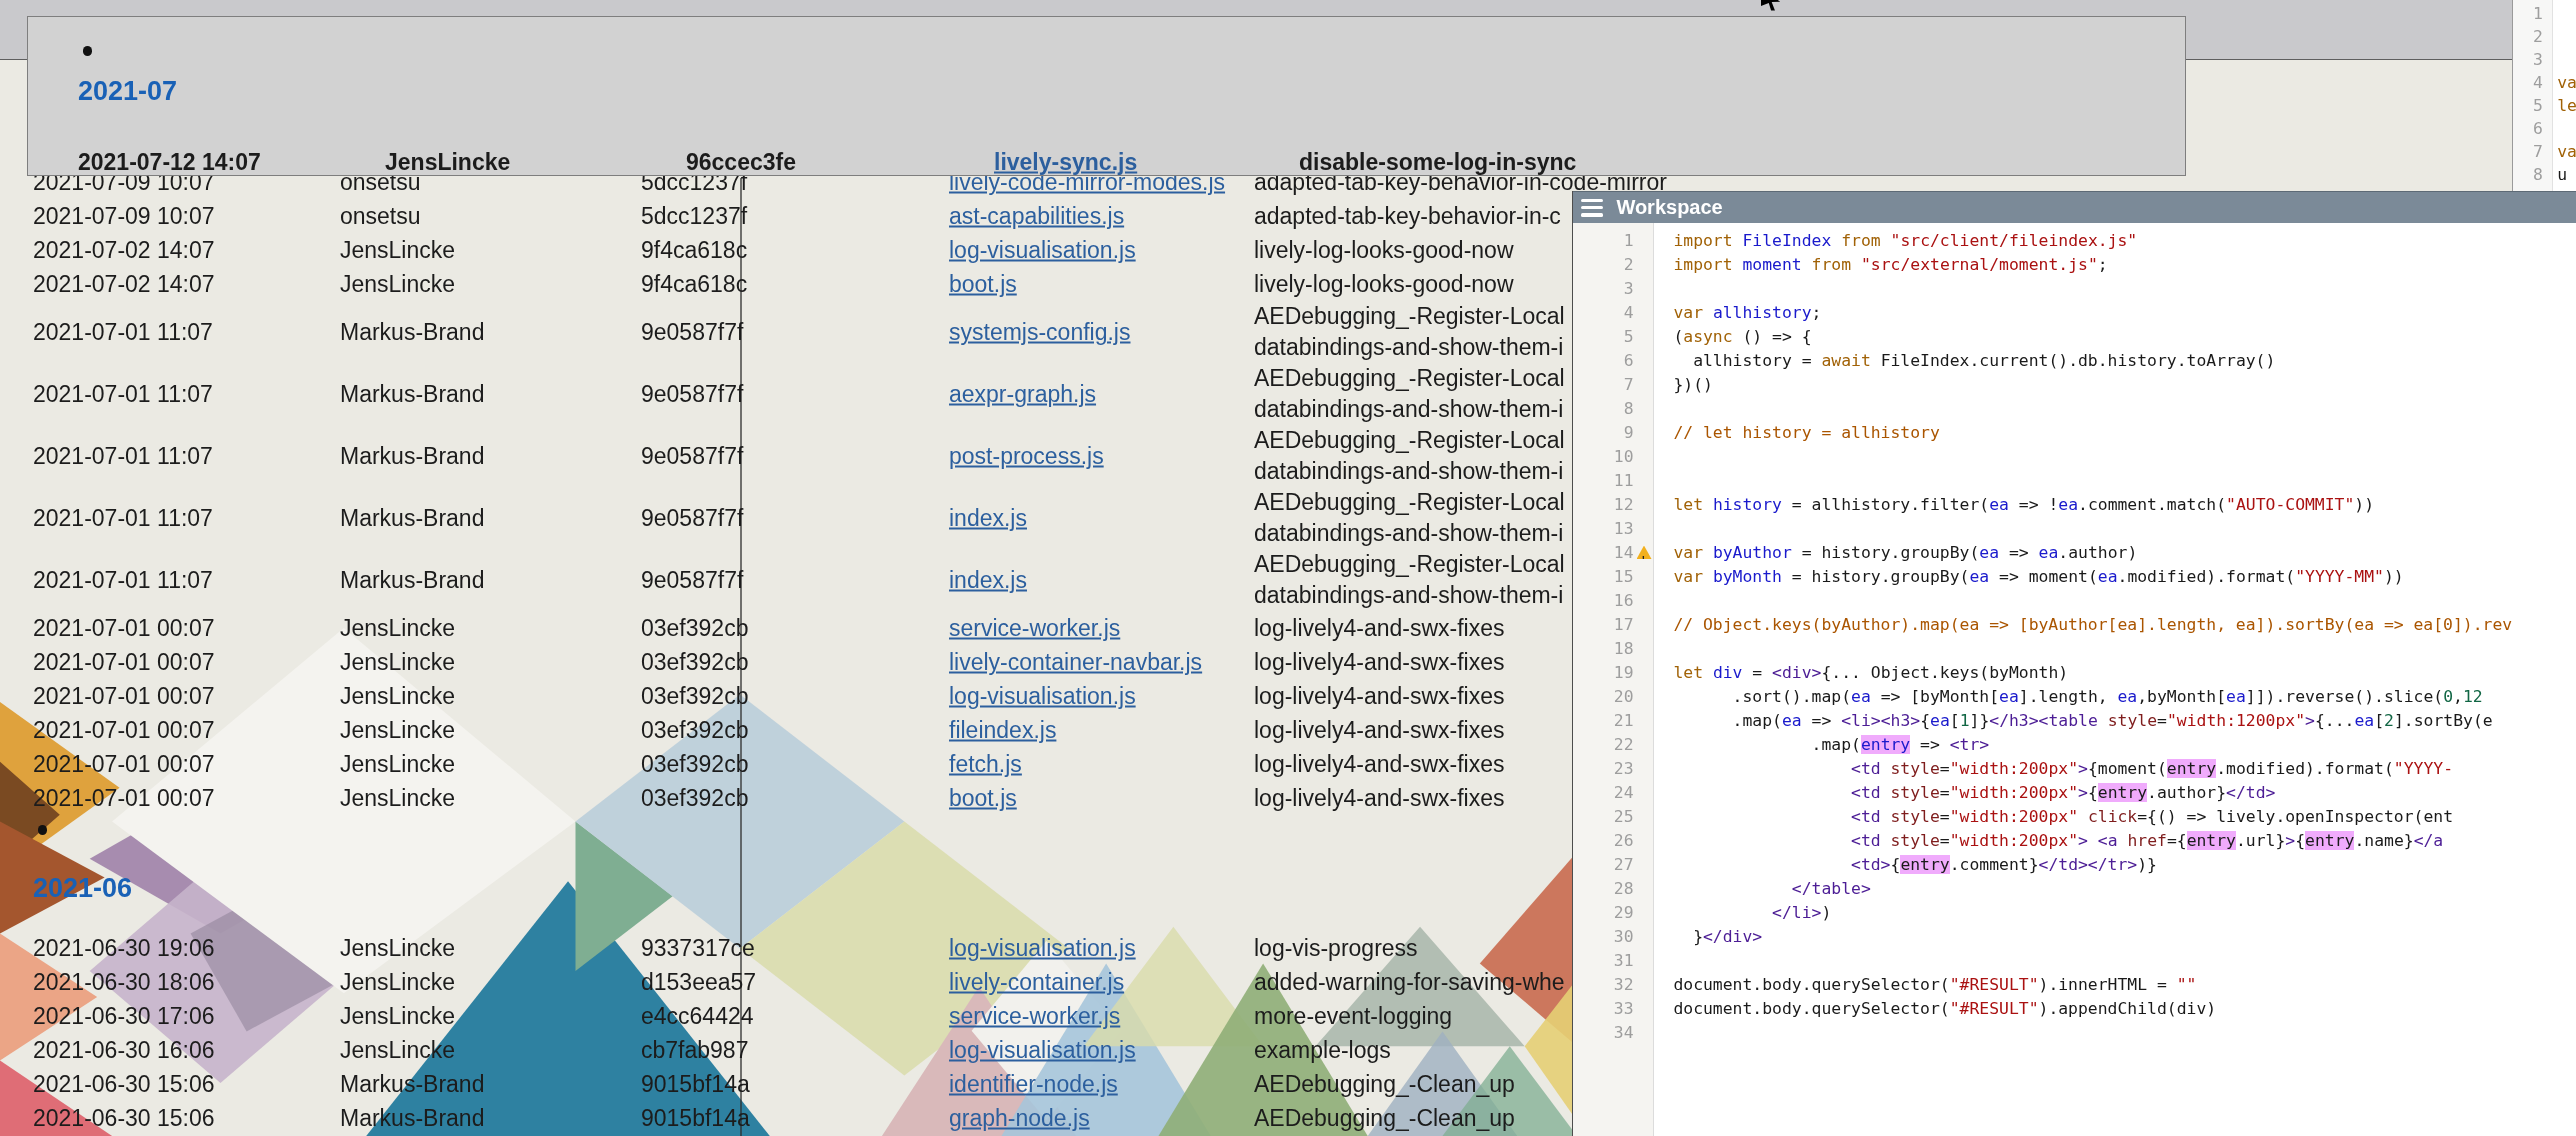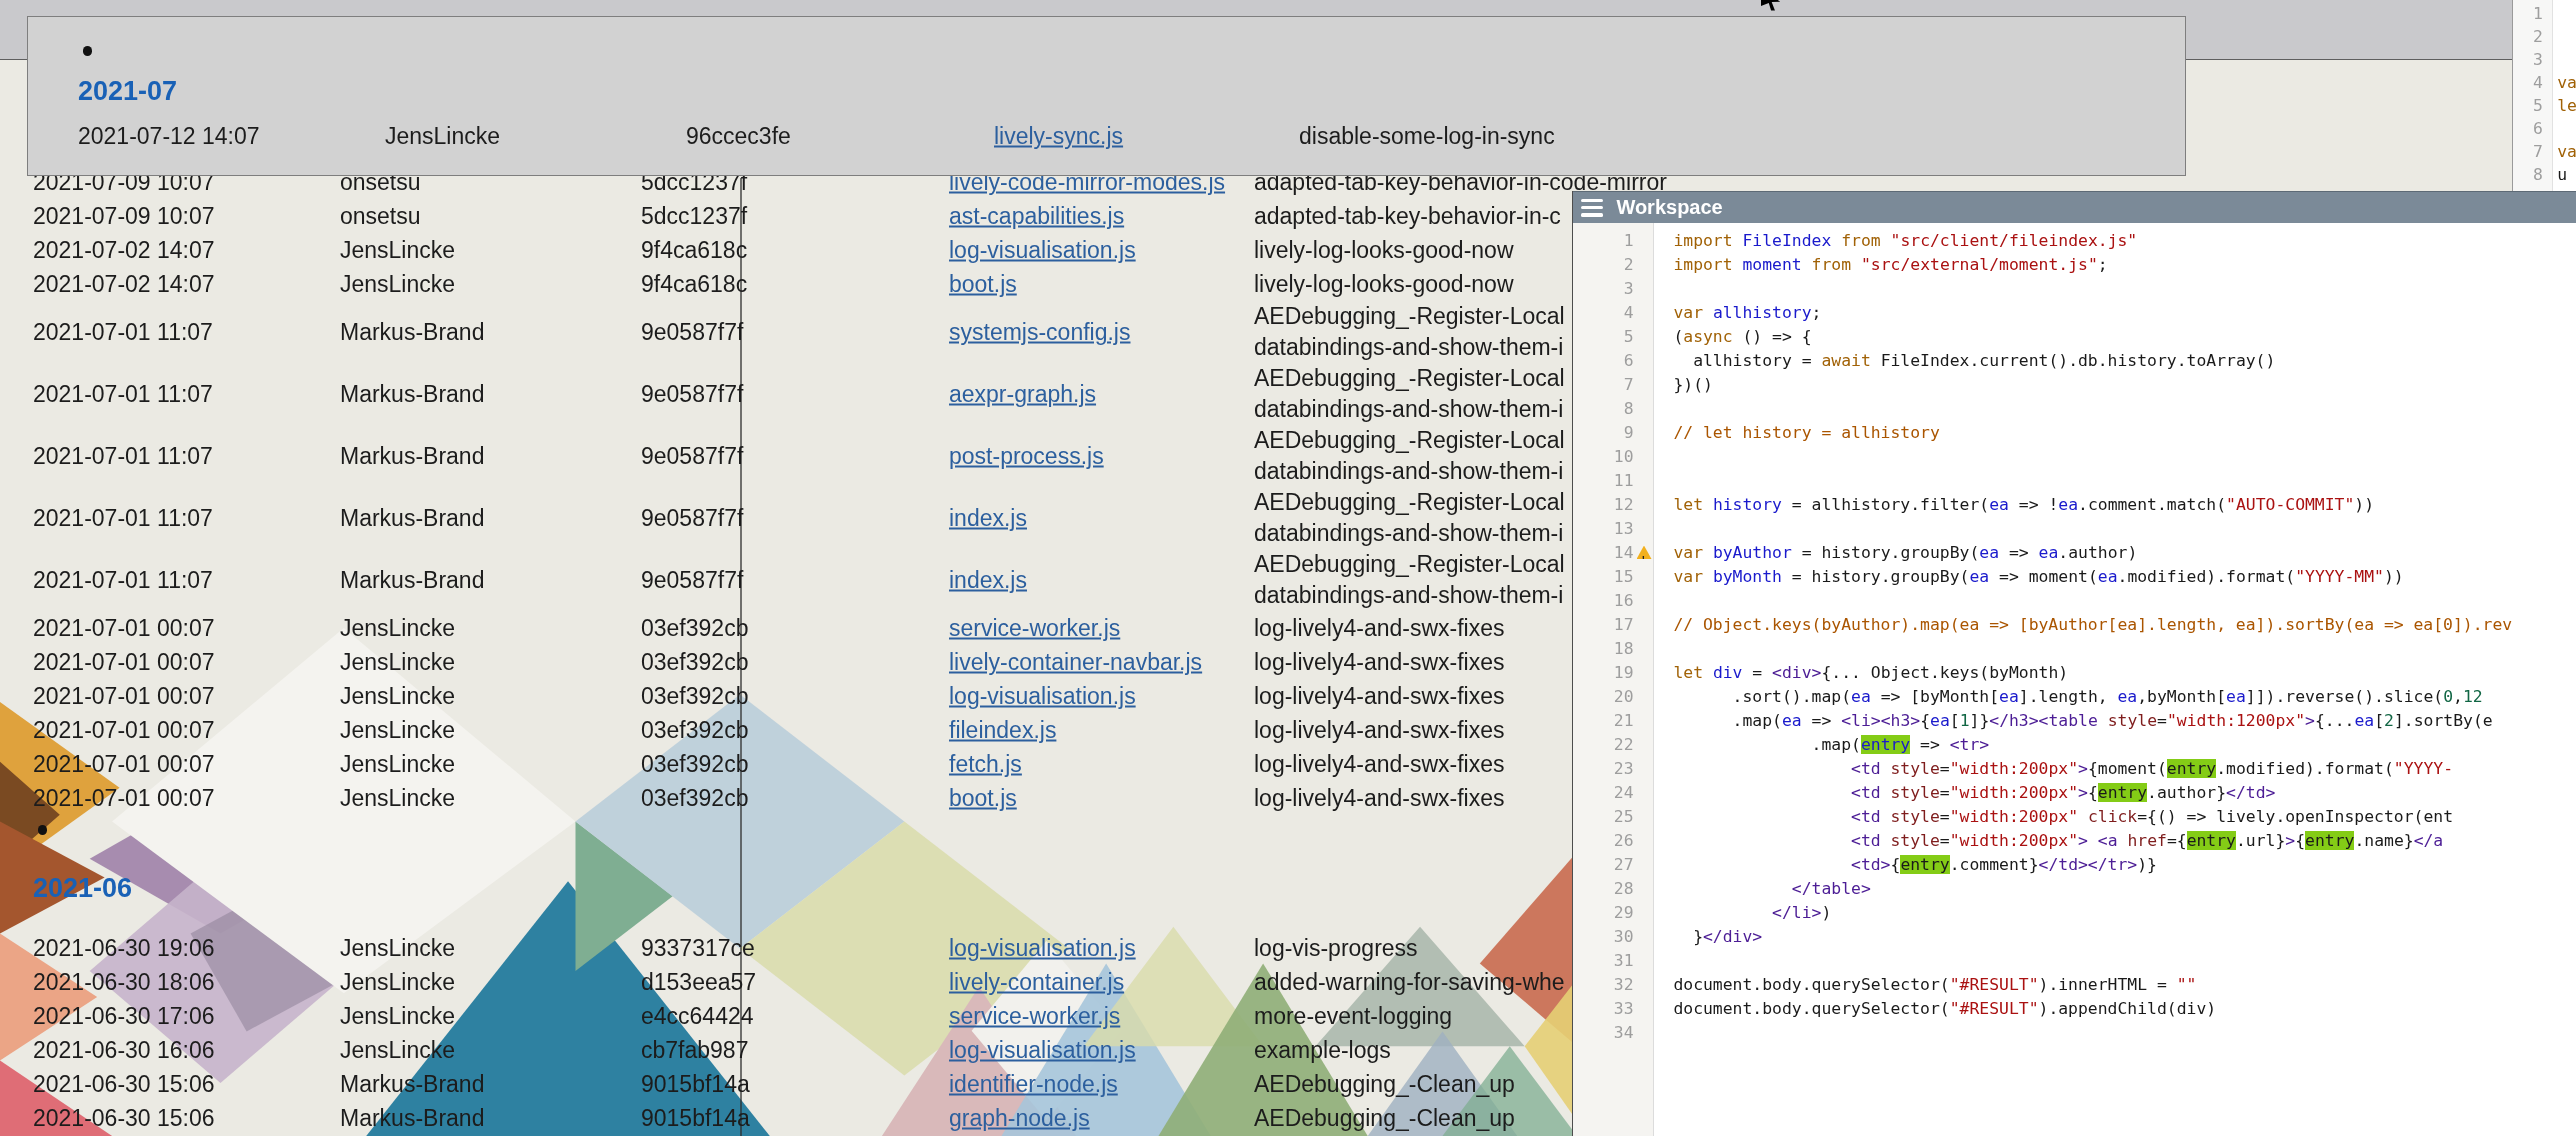--- a/index.html
+++ b/index.html
@@ -29,38 +29,38 @@
   .c-hash{left:608px;}
   .c-file{left:916px;}
   .c-comment{left:1221px;}
   .c-comment .cl{line-height:31px;white-space:nowrap;}
   a.file-link{color:#2c5f9e;text-decoration:underline;}
   
   .overlay-window{position:absolute;left:27px;top:16.4px;width:2157px;height:158px;background:#d2d2d2;border:1.5px solid #7e7e7e;z-index:10;font-size:23px;color:#1c1c1c;}
   .gw-inner{position:absolute;left:50px;top:0;right:0;height:100%;}
   .gw-bullet{position:absolute;left:0;top:22.4px;}
   .gw-month{position:absolute;left:0;top:54px;}
-  .gw-row{position:absolute;left:0;top:102px;right:0;height:34px;}
+  .gw-row{position:absolute;left:0;top:128px;right:0;height:34px;font-weight:bold;}
   
   .workspace{position:absolute;left:1572px;top:191px;width:1009px;height:957px;z-index:40;border-left:1.5px solid #4d4d4d;background:#ffffff;}
   .ws-titlebar{height:31px;background:#7b8a98;display:flex;align-items:center;border-top:0.7px solid #5d6a76;}
   .hamburger{width:22.4px;height:18px;margin-left:7.5px;display:flex;flex-direction:column;justify-content:space-between;cursor:pointer;}
   .hamburger span{display:block;height:3.7px;background:#fff;border-radius:1.5px;}
   .ws-title{color:#fff;font-weight:bold;font-size:20px;margin-left:13.5px;}
   .ws-body{display:flex;height:925px;font-family:"DejaVu Sans Mono", monospace;font-size:16.4px;}
   .gutter{width:81px;background:#f5f4f1;border-right:0.7px solid #dcdcdc;padding-top:6px;box-sizing:border-box;}
   .gut-line{height:24px;line-height:24px;text-align:right;padding-right:19.4px;color:#9e9e9e;position:relative;}
   .warn{position:absolute;right:1.5px;top:4.5px;width:15px;height:13.5px;background:#f2b01e;clip-path:polygon(50% 0,100% 100%,0 100%);}
   .warn::after{content:"!";position:absolute;left:5.2px;top:1.5px;font-size:9.7px;font-weight:bold;color:#222;font-family:"Liberation Sans",sans-serif;}
   .code-area{flex:1;background:#fff;padding:6px 0 0 19.4px;overflow:hidden;}
   .code-line{height:24px;line-height:24px;white-space:pre;}
   
   .tk{color:#a16207;} .tv{color:#1a1acc;} .ts{color:#aa1111;} .tc{color:#aa5500;}
   .tt{color:#4c1d95;} .ta{color:#7f1d1d;} .tn{color:#116644;} .tp{color:#1a1a1a;}
-  .hl{background:#84cc16;}
+  .hl{background:#f0abfc;}
   
   .side-editor{position:absolute;left:2512px;top:0;width:64px;height:202px;background:#fff;border-left:0.7px solid #9a9a9a;display:flex;z-index:30;font-family:"DejaVu Sans Mono", monospace;font-size:16.4px;}
   .se-gutter{width:43px;background:#f7f7f6;border-right:0.7px solid #e2e2e2;padding-top:1.5px;box-sizing:border-box;}
   .se-gutter .gut-line{height:23px;line-height:23px;padding-right:9px;}
   .se-code{flex:1;padding:1.5px 0 0 4.5px;}
   .se-code .code-line{height:23px;line-height:23px;}
   
   .cursor-pointer{position:absolute;left:1761px;top:-10.5px;width:19.4px;height:21px;background:#000;z-index:50;
     clip-path:polygon(0 0,100% 58%,55% 60%,72% 100%,52% 100%,40% 64%,0 78%);}
 </style>

